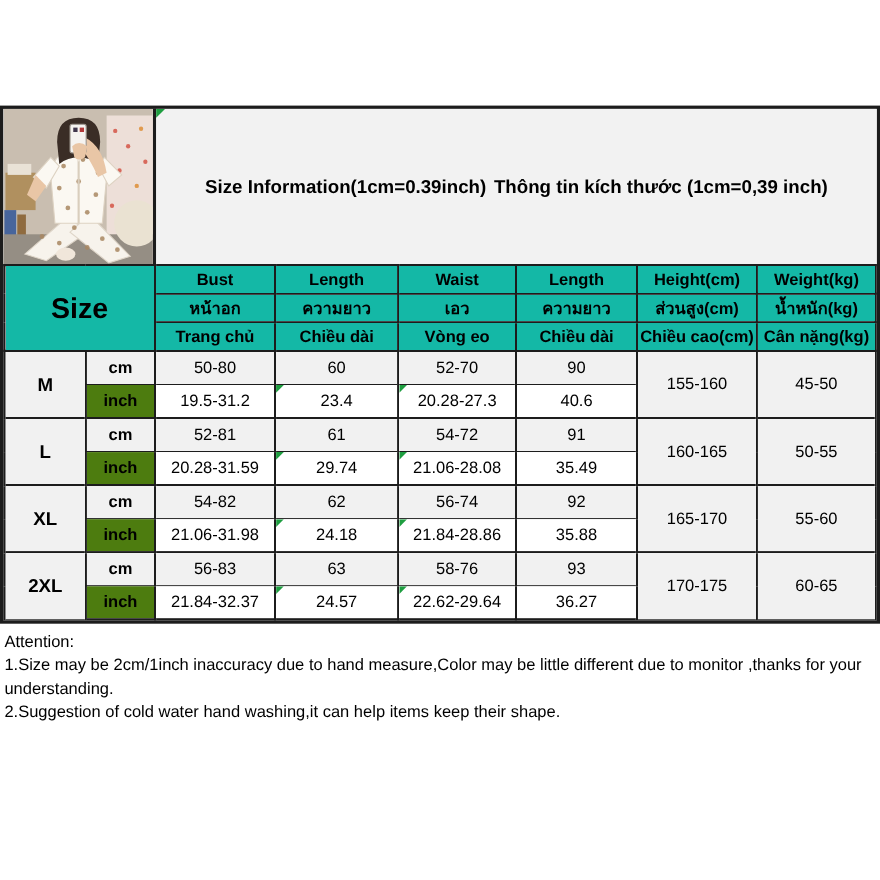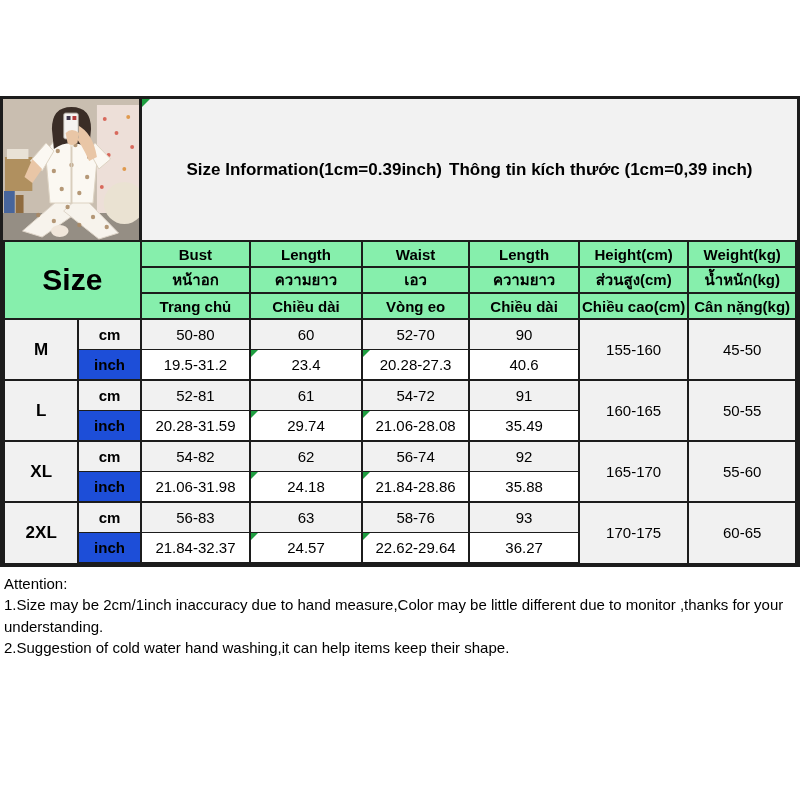--- a/index.html
+++ b/index.html
@@ -32,25 +32,25 @@
   }
   .corner-flag.small{border-top-width:7px;border-right-width:7px;}
   
   table{
     border-collapse:collapse;table-layout:fixed;width:794px;
   }
   td{
     border:2px solid #1c1c1c;text-align:center;vertical-align:middle;
     padding:0;font-size:15px;position:relative;overflow:hidden;
   }
-  tr.hdr td{height:24px;background:#86efac;font-weight:bold;margin-left:12px;}
-  td.size-corner{background:#eaeaea;font-weight:bold;font-size:30px;}
+  tr.hdr td{height:24px;background:#14b8a6;font-weight:bold;margin-left:12px;}
+  td.size-corner{background:#eaeaea;font-weight:bold;font-size:26px;}
   td.size-label{background:#eaeaea;font-weight:bold;font-size:17px;}
   td.unit{background:#f1f1f1;font-weight:bold;}
-  td.unit.in{background:#1d4ed8;}
+  td.unit.in{background:#4d7c0f;}
   tr.cm-row td{height:29px;background:#f1f1f1;}
   tr.inch-row td{height:29px;background:#ffffff;}
   td.merged{background:#f1f1f1;font-size:15px;}
   tr.cm-row td{border-bottom-width:1px;}
   tr.inch-row td{border-top-width:1px;}
   td.merged, td.size-label{border-top-width:2px;border-bottom-width:2px;}
   
   .attention{
     position:absolute;left:4px;top:573px;width:788px;
     font-size:15px;line-height:1.42;

